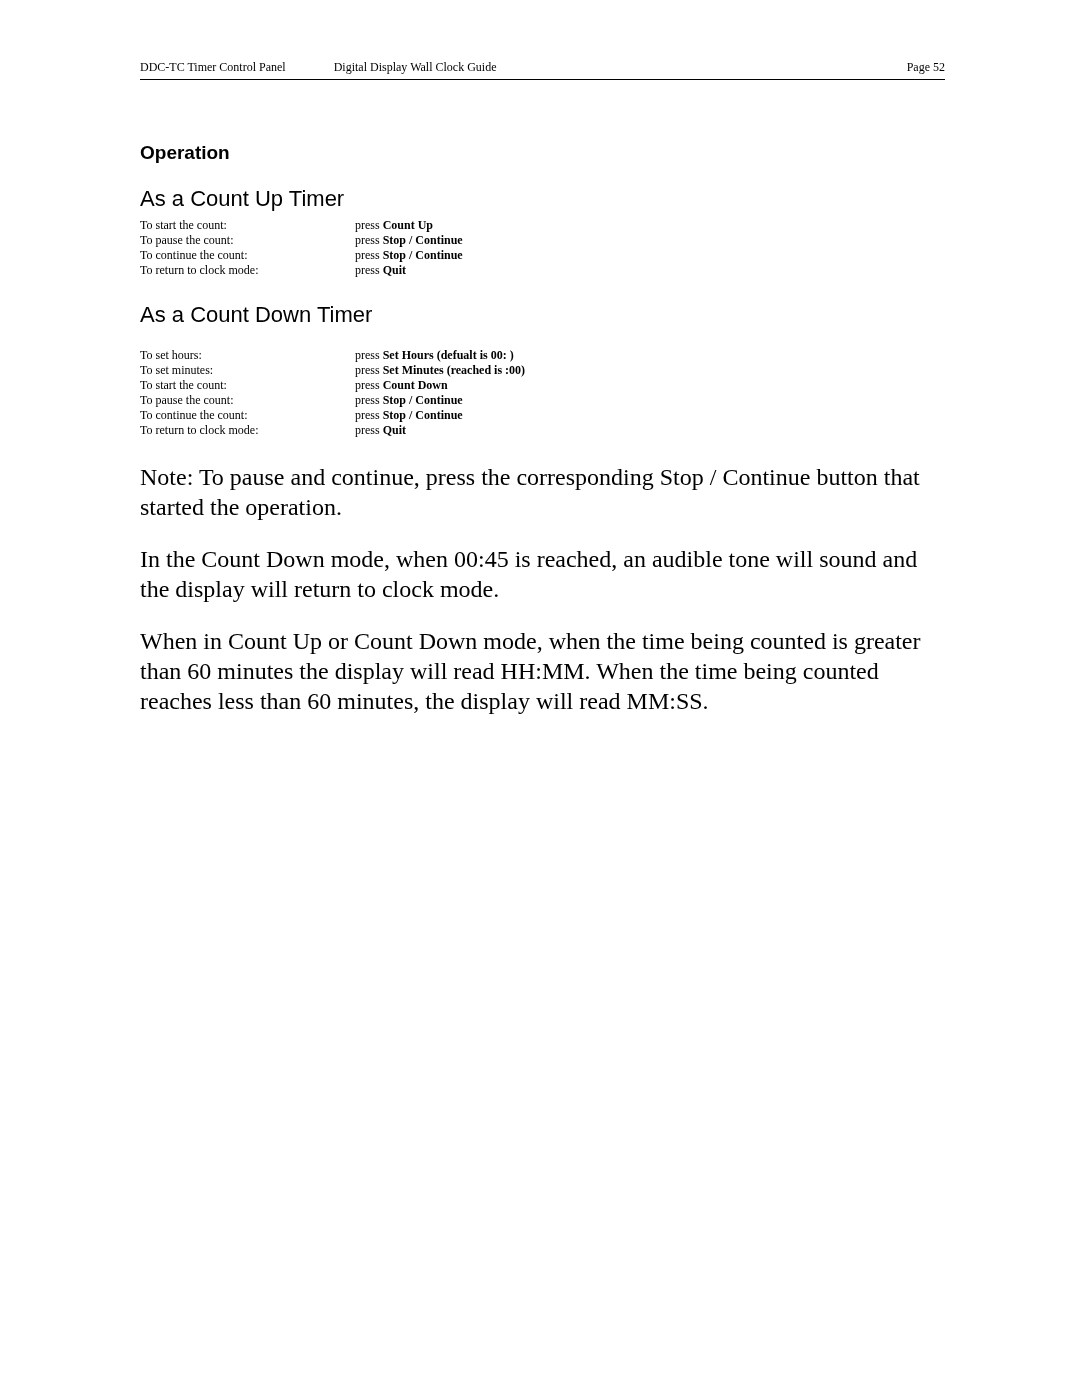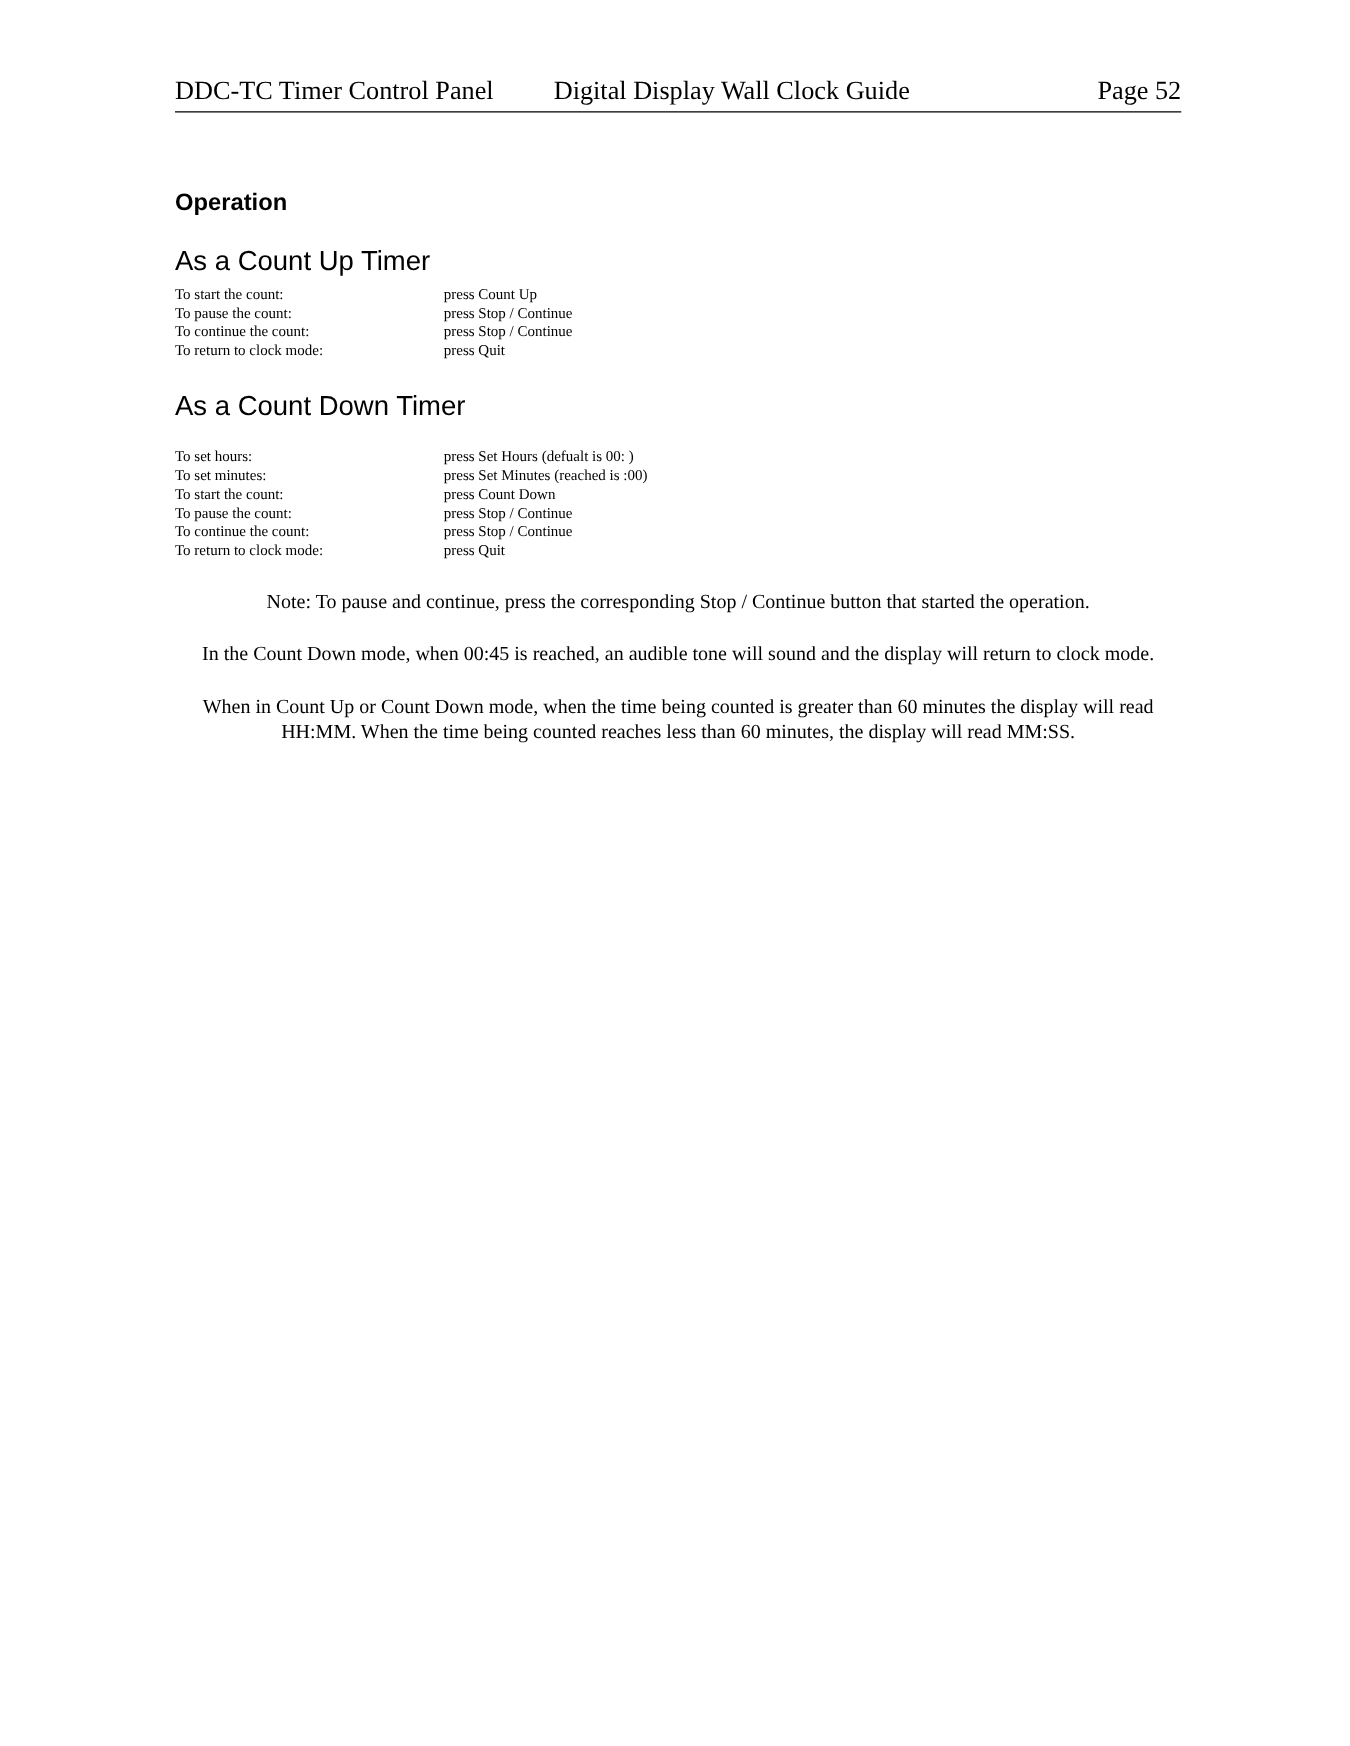--- a/index.html
+++ b/index.html
@@ -12,21 +12,21 @@
       height: 1397px;
       background: #ffffff;
       font-family: "Times New Roman", Times, serif;
       color: #000000;
       padding: 60px 135px 60px 140px;
     }
     .header {
       display: flex;
       justify-content: space-between;
       align-items: baseline;
-      font-size: 21px;
+      font-size: 12px;
       border-bottom: 1.5px solid #000000;
       padding-bottom: 4px;
       margin-bottom: 62px;
     }
     .header-left {
       display: flex;
       gap: 48px;
     }
     h1 {
       font-family: Arial, Helvetica, sans-serif;
@@ -52,31 +52,30 @@
       width: 215px;
       flex-shrink: 0;
     }
     .instruction-action {
       display: inline;
     }
     .action-prefix {
       font-weight: normal;
     }
     .action-bold {
-      font-weight: normal;
+      font-weight: bold;
       text-align: right;
     }
     .spacer-small {
       height: 14px;
     }
     .body-text {
-      font-size: 16px;
+      font-size: 24px;
       line-height: 1.25;
       margin-bottom: 22px;
-      text-align: center;
     }
   </style>
 </head>
 <body>
 
 <div class="header">
   <div class="header-left">
     <span>DDC-TC Timer Control Panel</span>
     <span>Digital Display Wall Clock Guide</span>
   </div>

